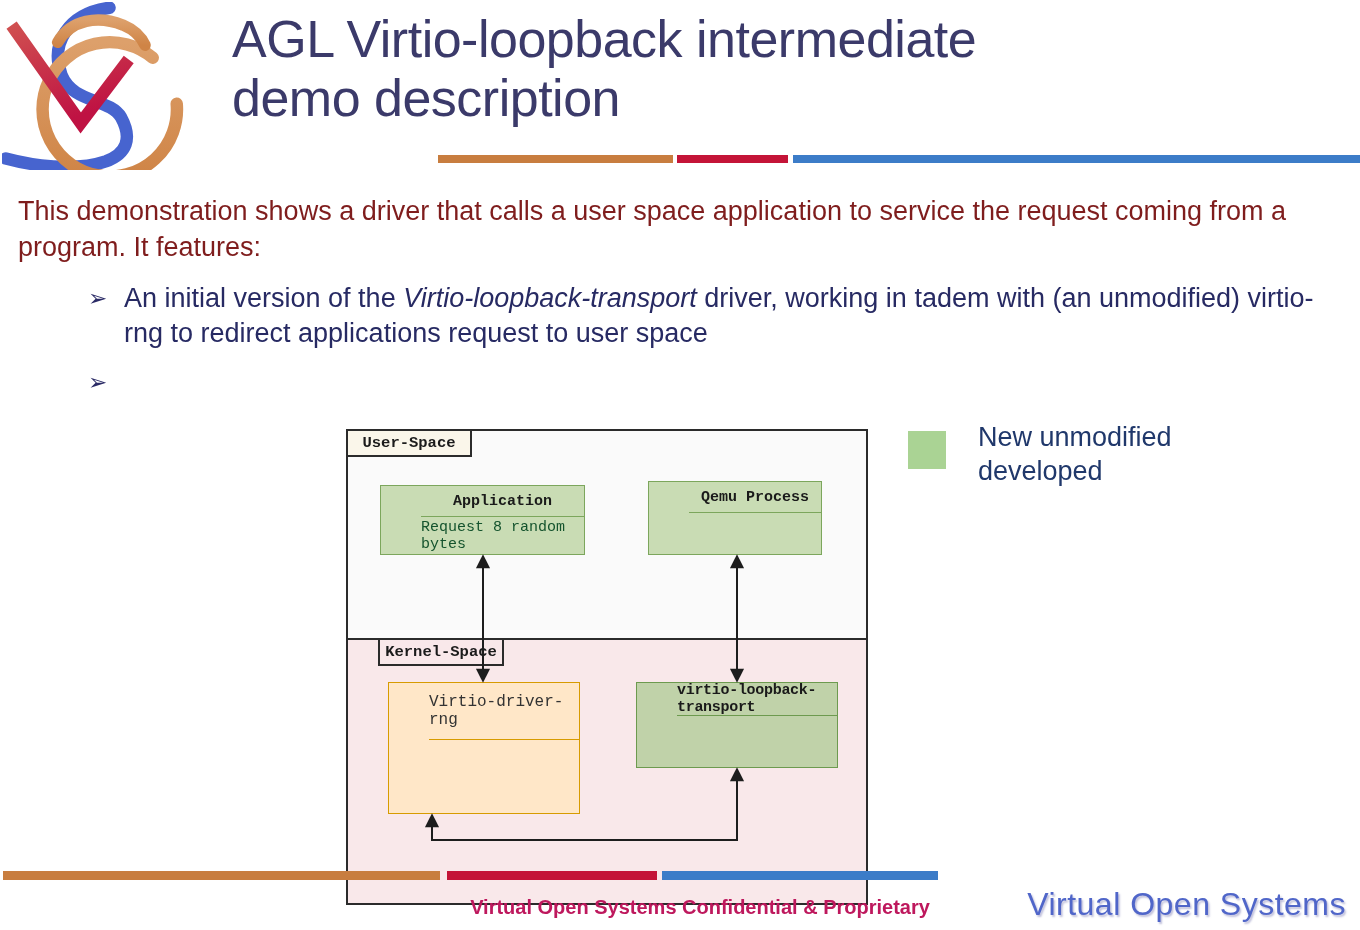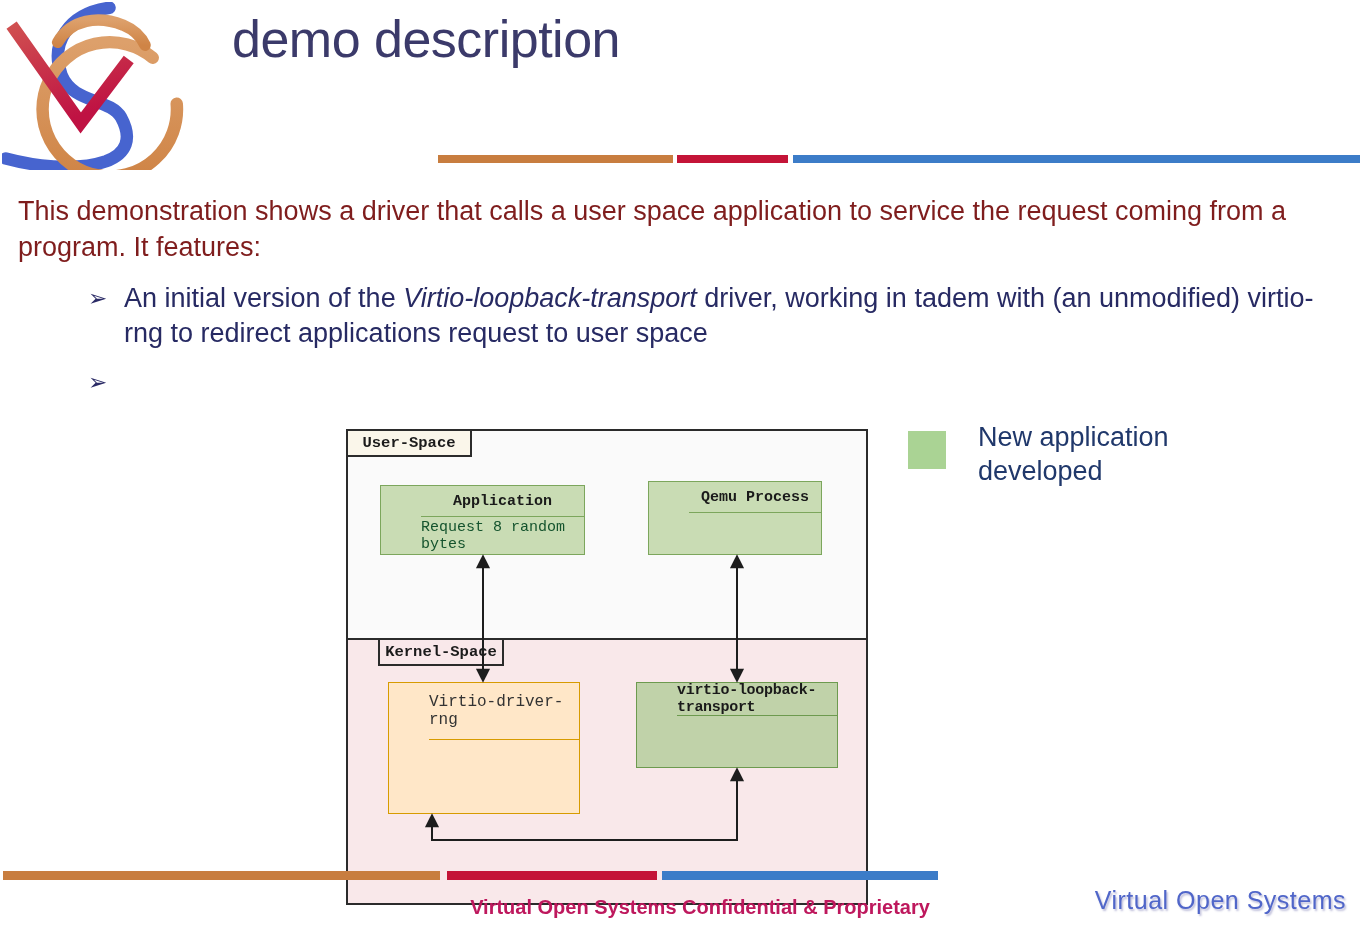--- a/index.html
+++ b/index.html
@@ -98,21 +98,21 @@
   
   .fbar{height:9px;top:871px;}
   #fbar-orange{left:3px;width:437px;background:#c87d3f;}
   #fbar-red{left:447px;width:210px;background:#c41438;}
   #fbar-blue{left:662px;width:276px;background:#3c7cc8;}
   #confidential{
     left:440px;top:896px;width:520px;text-align:center;
     font-size:20px;font-weight:bold;color:#be185d;
   }
   #brand-wordmark{
-    right:14px;top:886px;font-size:25px;color:#5066c9;
+    right:14px;top:886px;font-size:32px;color:#5066c9;
     letter-spacing:0.5px;
     text-shadow:1.5px 1.5px 2px rgba(70,70,150,0.35);
   }
 </style>
 </head>
 <body>
 
 <svg id="logo" class="abs" viewBox="0 0 200 175">
   <defs>
     <linearGradient id="lg-red" x1="0" y1="0" x2="0.4" y2="1">
@@ -127,20 +127,21 @@
 
   <path d="M 112 6 C 68 12 50 44 62 76 C 74 106 112 100 124 120 C 136 142 130 158 108 166 C 75 177 30 170 4 163" fill="none" stroke="#4764cf" stroke-width="13" stroke-linecap="round"></path>
 
   <path d="M 157 58 A 70 70 0 1 0 182 106" fill="none" stroke="url(#lg-orange)" stroke-width="13" stroke-linecap="round"></path>
   <path d="M 58 42 C 72 18 100 14 126 24 C 138 29 145 36 149 45" fill="none" stroke="url(#lg-orange)" stroke-width="12" stroke-linecap="round"></path>
 
   <path d="M 10 24 L 82 126 L 132 60" fill="none" stroke="url(#lg-red)" stroke-width="13" stroke-linecap="butt" stroke-linejoin="miter"></path>
 </svg>
 
 <div id="title" class="abs">
+  <div>AGL Virtio-loopback intermediate</div>
   <div>demo description</div>
 </div>
 
 <div id="rule-orange" class="abs rule"></div>
 <div id="rule-red" class="abs rule"></div>
 <div id="rule-blue" class="abs rule"></div>
 
 <div id="intro" class="abs">This demonstration shows a driver that calls a user space application to service the request coming from a program. It features:</div>
 
 <div id="bullets" class="abs">
@@ -186,20 +187,20 @@
         <path d="M 1 1 L 11 6 L 1 11 z" fill="#1d1d1d"></path>
       </marker>
     </defs>
     <path d="M 135 126 L 135 249" fill="none" stroke="#1d1d1d" stroke-width="2" marker-start="url(#ah)" marker-end="url(#ah)"></path>
     <path d="M 389 126 L 389 249" fill="none" stroke="#1d1d1d" stroke-width="2" marker-start="url(#ah)" marker-end="url(#ah)"></path>
     <path d="M 84 385 L 84 409 L 389 409 L 389 339" fill="none" stroke="#1d1d1d" stroke-width="2" marker-start="url(#ah)" marker-end="url(#ah)"></path>
   </svg>
 </div>
 
 <div id="legend-swatch" class="abs"></div>
-<div id="legend-label" class="abs">New application developed</div>
+<div id="legend-label" class="abs">New unmodified developed</div>
 
 <div id="fbar-orange" class="abs fbar"></div>
 <div id="fbar-red" class="abs fbar"></div>
 <div id="fbar-blue" class="abs fbar"></div>
 
 <div id="confidential" class="abs">Virtual Open Systems Confidential &amp; Proprietary</div>
 <div id="brand-wordmark" class="abs">Virtual Open Systems</div>
 
 </body></html>

